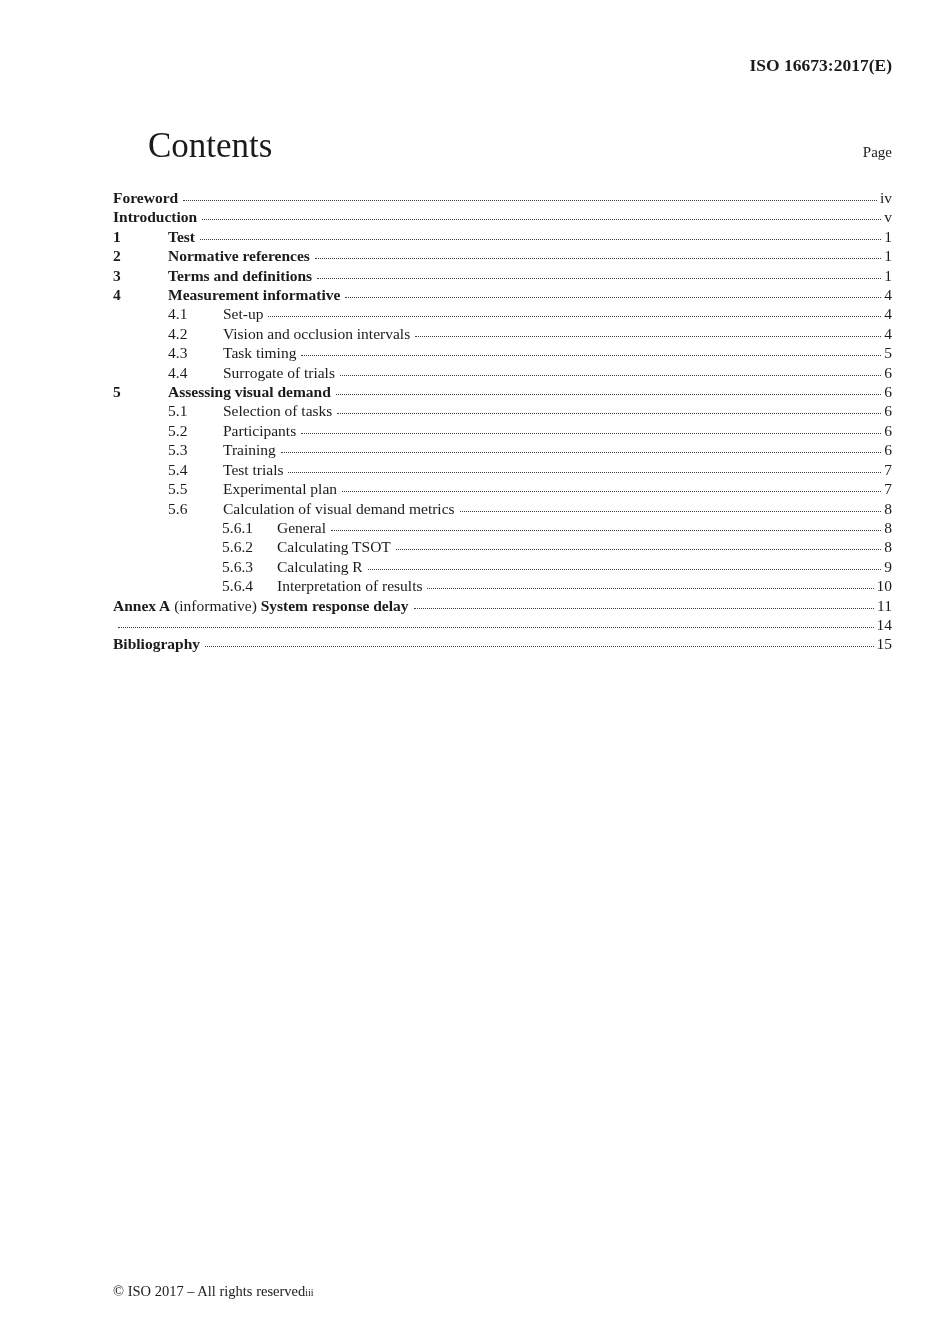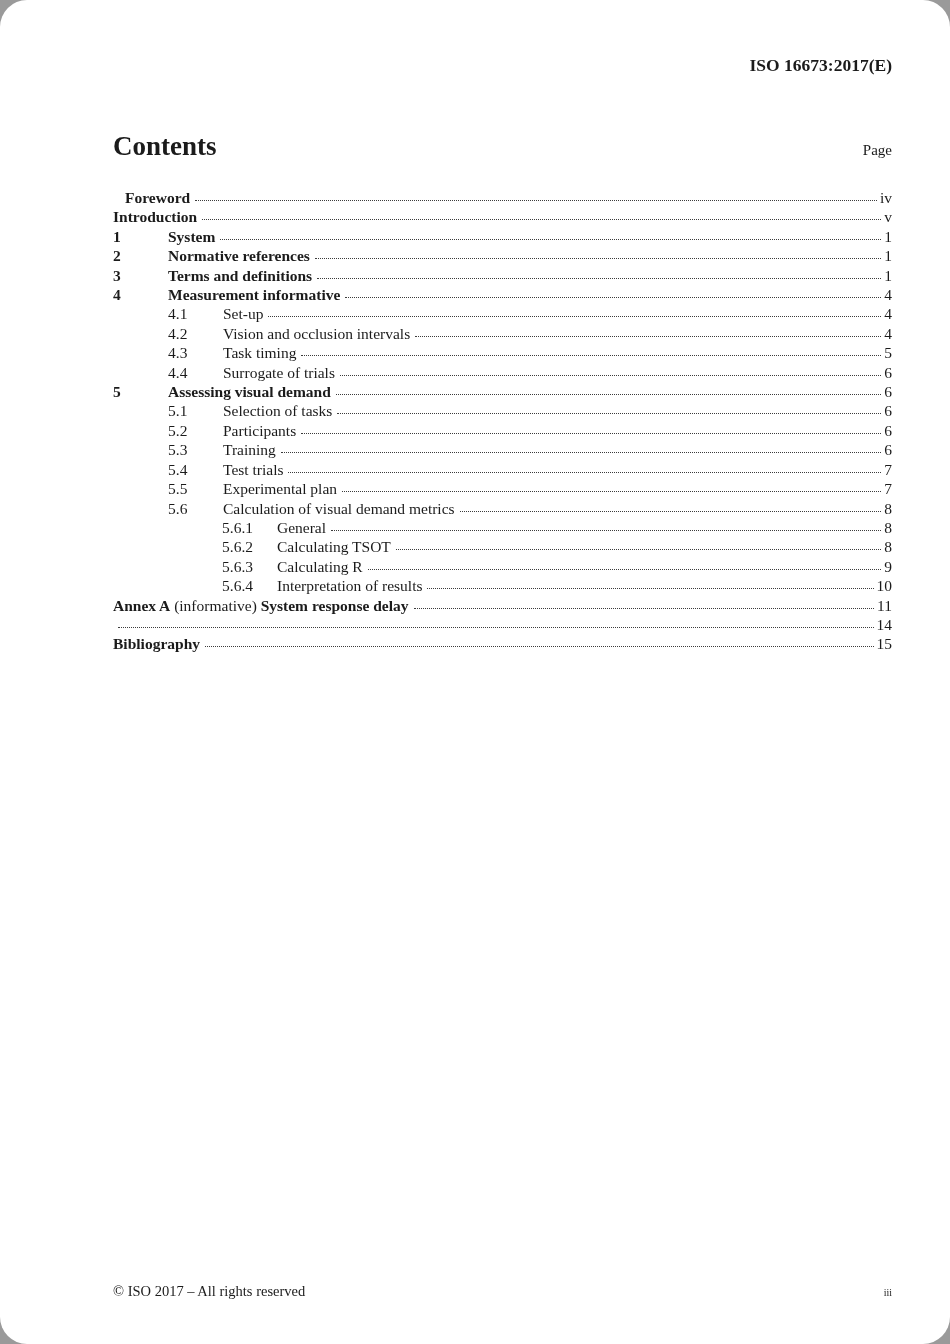--- a/index.html
+++ b/index.html
@@ -6,58 +6,58 @@
   .page {
     position: relative;
     width: 950px;
     height: 1344px;
     margin: 0 auto;
     background: #ffffff;
     color: #1b1b1b;
     font-family: "Liberation Serif", "DejaVu Serif", serif;
     overflow: hidden;
     box-sizing: border-box;
-    border-radius: 27px;
   }
   .doc-header {
     position: absolute;
     top: 54px; left: 113px; right: 58px;
     text-align: right;
     font-weight: 700;
     font-size: 17.5px;
     line-height: 22px;
   }
   .contents-head {
     position: absolute;
     top: 130px; left: 113px; right: 58px;
     display: flex;
     justify-content: space-between;
     align-items: baseline;
   }
   .contents-title {
-    font-weight: 700;
-    font-size: 27px;
+    font-weight: 400;
+    font-size: 35px;
     line-height: 32px;
+    margin-left: 35px;
   }
   .page-label {
     font-size: 15px;
   }
   .toc {
     position: absolute;
     top: 188px; left: 113px; right: 58px;
   }
   .toc-row {
     display: flex;
     align-items: baseline;
     font-size: 15.5px;
     line-height: 19.4px;
     white-space: nowrap;
   }
   .toc-row.l0 { margin-top: 0; }
-  .toc-row.l0.first { margin-top: 0; margin-left: 12px; }
+  .toc-row.l0.first { margin-top: 0; }
   .toc-row.l1 { padding-left: 55px; }
   .toc-row.l2 { padding-left: 109px; }
   .toc-num {
     flex: 0 0 55px;
     width: 55px;
   }
   .toc-row.l0 .toc-num { font-weight: 700; }
   .toc-title .b { font-weight: 700; }
   .toc-title .i { }
   .leader {
@@ -67,21 +67,20 @@
     border-bottom: 1.7px dotted #3c3c3c;
     margin: 0 3px 0 5px;
     transform: translateY(-2px);
   }
   .toc-page { flex: 0 0 auto; }
   .toc-page.bp { font-weight: 400; }
   .footer {
     position: absolute;
     top: 1283px; left: 113px; right: 58px;
     display: flex;
-    justify-content: space-between;
     align-items: baseline;
     font-size: 14.5px;
   }
   .footer .folio { font-size: 10px; }
 </style>
 </head>
 <body>
 
 <div class="page">
 
@@ -98,21 +97,21 @@
         <span class="leader"></span>
         <span class="toc-page bp">iv</span>
       </div>
       <div class="toc-row l0">
         <span class="toc-title"><span class="b">Introduction</span></span>
         <span class="leader"></span>
         <span class="toc-page bp">v</span>
       </div>
       <div class="toc-row l0">
         <span class="toc-num">1</span>
-        <span class="toc-title"><span class="b">System</span></span>
+        <span class="toc-title"><span class="b">Test</span></span>
         <span class="leader"></span>
         <span class="toc-page bp">1</span>
       </div>
       <div class="toc-row l0">
         <span class="toc-num">2</span>
         <span class="toc-title"><span class="b">Normative references</span></span>
         <span class="leader"></span>
         <span class="toc-page bp">1</span>
       </div>
       <div class="toc-row l0">

